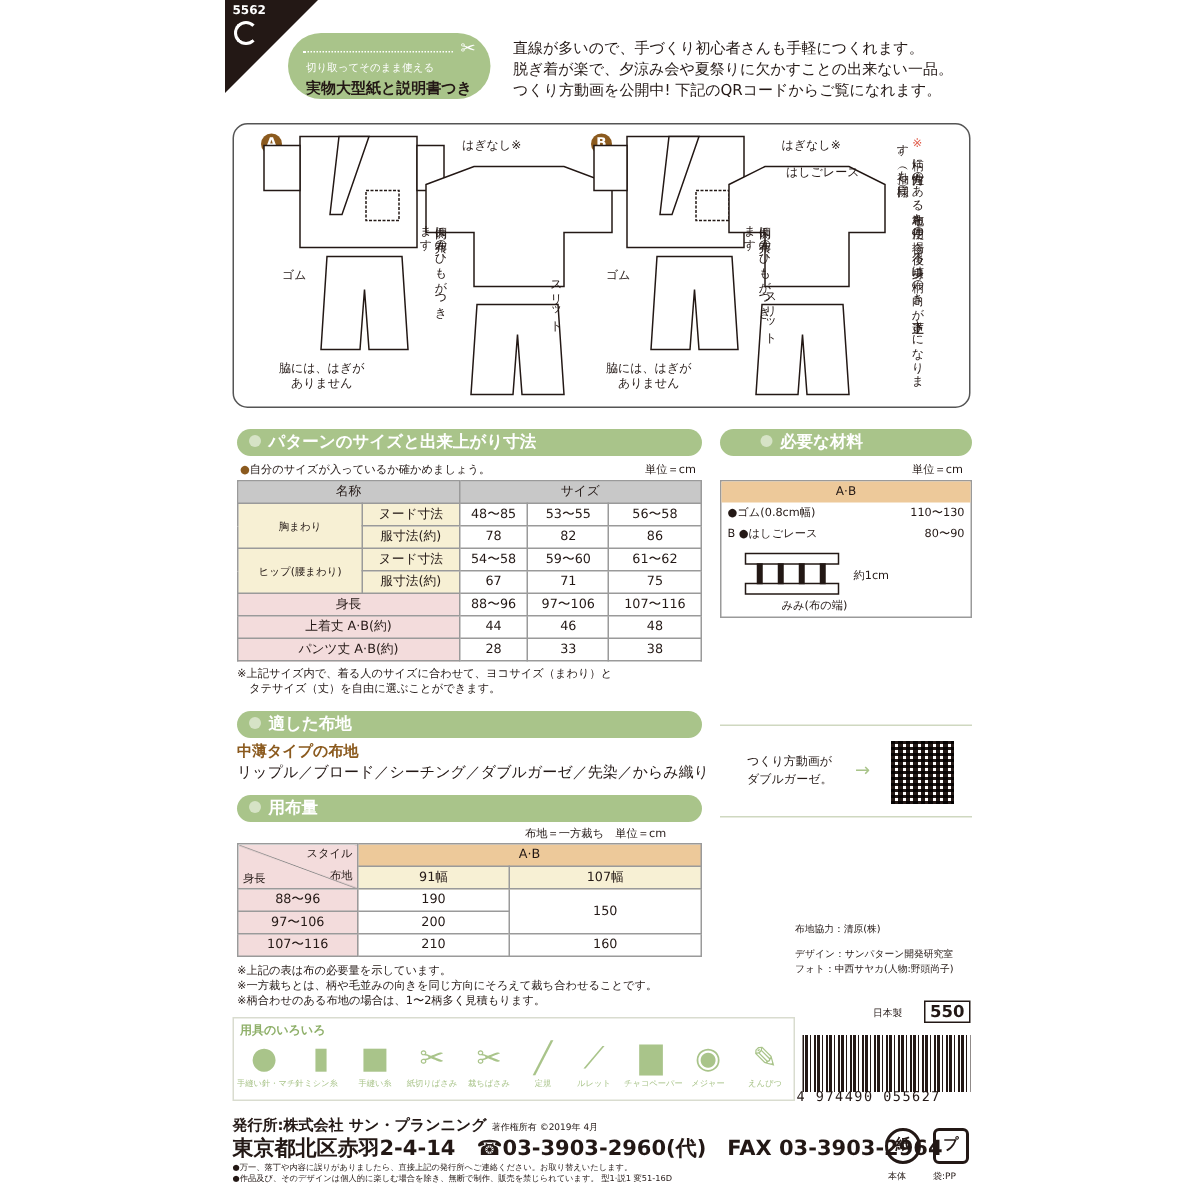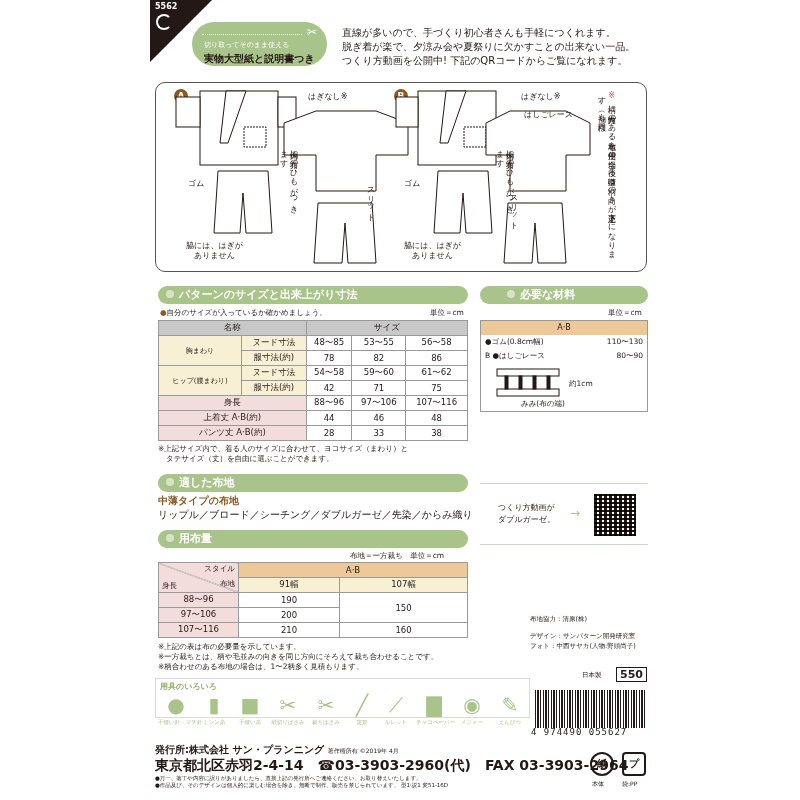--- a/index.html
+++ b/index.html
@@ -31,21 +31,21 @@
   .hdr-cream { background: #f7f0d4; }
   .mat-box { position: absolute; left: 330px; top: 320px; width: 168px; border: 1px solid #9a9a9a; }
   .mat-head { background: #edc99a; text-align: center; font-size: 8px; height: 14px; line-height: 14px; }
   .mat-row { font-size: 7.5px; padding: 2px 4px; display: flex; justify-content: space-between; }
   .fabric-subtitle { position: absolute; left: 8px; top: 494px; font-size: 10px; font-weight: bold; color: #8b5a1e; }
   .fabric-list { position: absolute; left: 8px; top: 508px; font-size: 10px; }
   .qr-area { position: absolute; left: 330px; top: 483px; width: 168px; height: 62px; border-top: 1px solid #cfd8c0; border-bottom: 1px solid #cfd8c0; }
   .qr { position: absolute; right: 12px; top: 10px; width: 42px; height: 42px; background:
     repeating-linear-gradient(90deg, #231815 0 3px, #fff 3px 5px),
     repeating-linear-gradient(0deg, #231815 0 2px, #fff 2px 4px); background-blend-mode: multiply; }
-  .tools { position: absolute; left: 5px; top: 678px; width: 375px; height: 40px; border: 1px solid #d9dccf; }
+  .tools { position: absolute; left: 5px; top: 678px; width: 375px; height: 56px; border: 1px solid #d9dccf; }
   .tools-title { position: absolute; left: 4px; top: 2px; font-size: 8px; font-weight: bold; color: #8fb06a; }
   .tool { position: absolute; top: 12px; width: 36px; text-align: center; }
   .tool .ic { height: 28px; color: #a9c48a; font-size: 20px; line-height: 28px; }
   .tool .nm { font-size: 5.5px; color: #a9c48a; white-space: nowrap; }
   .barcode { position: absolute; left: 385px; top: 690px; width: 112px; height: 38px; background: repeating-linear-gradient(90deg, #231815 0 1px, #fff 1px 2px, #231815 2px 4px, #fff 4px 5px, #231815 5px 6px, #fff 6px 8px); }
   .barcode-num { position: absolute; left: 381px; top: 727px; font-size: 9px; letter-spacing: 1px; font-family: "DejaVu Sans Mono", monospace; }
   .price { position: absolute; left: 466px; top: 667px; border: 1px solid #231815; font-size: 11px; font-weight: bold; padding: 0 3px; }
   .footer { position: absolute; left: 5px; top: 743px; }
   .recycle { position: absolute; top: 752px; width: 24px; height: 24px; border: 2px solid #231815; border-radius: 50%; font-size: 10px; text-align: center; line-height: 20px; font-weight: bold; }
 </style>
@@ -147,21 +147,21 @@
     </tr>
     <tr>
       <td class="hdr-yellow" rowspan="2" style="font-size:7px">ヒップ(腰まわり)</td>
       <td class="hdr-yellow">ヌード寸法</td>
       <td>54〜58</td>
       <td>59〜60</td>
       <td>61〜62</td>
     </tr>
     <tr>
       <td class="hdr-yellow">服寸法(約)</td>
-      <td>42</td>
+      <td>67</td>
       <td>71</td>
       <td>75</td>
     </tr>
     <tr>
       <td class="hdr-pink" colspan="2">身長</td>
       <td>88〜96</td>
       <td>97〜106</td>
       <td>107〜116</td>
     </tr>
     <tr>

